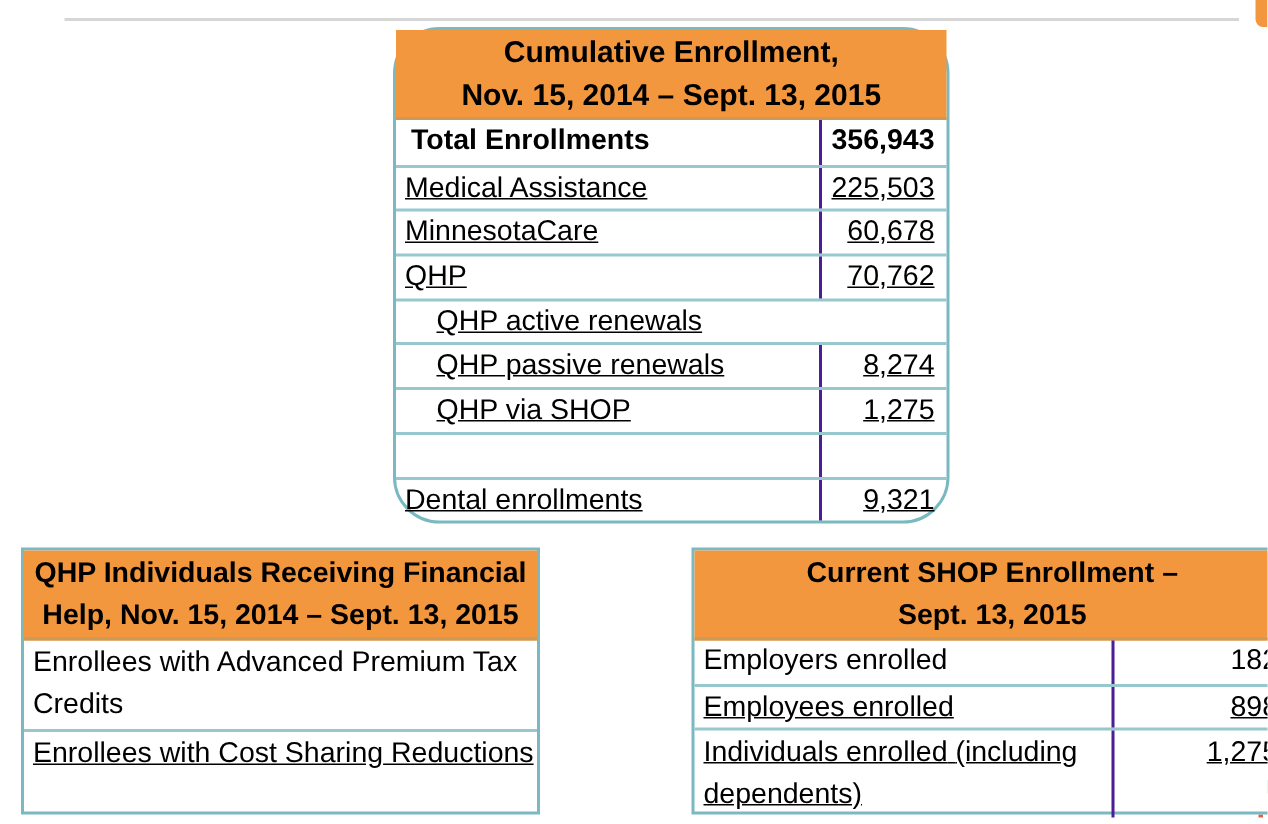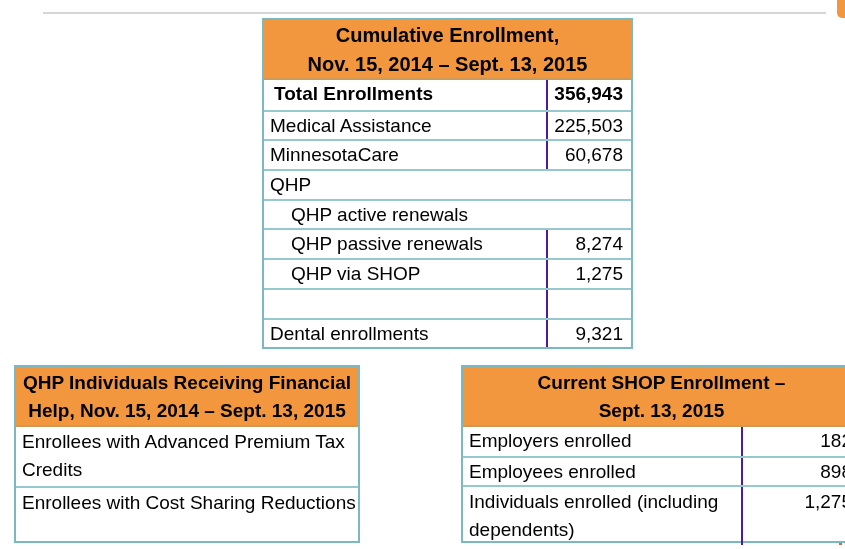--- a/index.html
+++ b/index.html
@@ -45,33 +45,33 @@
   .tbl-header {
     background: #f2973d;
     border-bottom: 2px solid #cc9a58;
     text-align: center;
     font-weight: bold;
     color: #000;
   }
   .tbl-header .hline { display: block; }
 
   .row { display: flex; align-items: stretch; }
-  .row + .row { border-top: 2px solid #96c8cd; }
+  .row + .row { border-top: 2px solid #96c8cd; text-decoration: underline; }
   .cell { overflow: hidden; }
   .cell.label { padding-left: 6px; }
   .cell.value {
     border-left: 2px solid #4c1d95;
     text-align: right;
     padding-right: 8px;
     flex: 1 1 auto;
   }
   .bold { font-weight: bold; }
 
   
-  #cumulative-table { left: 262px; top: 18px; width: 371px; }
+  #cumulative-table { left: 262px; top: 18px; width: 371px; border-radius: 31px; }
   #cumulative-table .tbl-header {
     font-size: 20px; line-height: 29px; padding: 1px 0;
     height: 60px;
   }
   #cumulative-table .row { height: 29.7px; font-size: 19px; line-height: 27px; gap: 27px; }
   #cumulative-table .cell.label { flex: 0 0 255px; }
   #cumulative-table .cell.label.indent { padding-left: 27px; }
   #cumulative-table .cell.label.total { padding-left: 10px; }
 
   
@@ -111,20 +111,21 @@
   <div class="row">
     <div class="cell label">Medical Assistance</div>
     <div class="cell value">225,503</div>
   </div>
   <div class="row">
     <div class="cell label">MinnesotaCare</div>
     <div class="cell value">60,678</div>
   </div>
   <div class="row">
     <div class="cell label">QHP</div>
+    <div class="cell value">70,762</div>
   </div>
   <div class="row">
     <div class="cell label indent">QHP active renewals</div>
   </div>
   <div class="row">
     <div class="cell label indent">QHP passive renewals</div>
     <div class="cell value">8,274</div>
   </div>
   <div class="row">
     <div class="cell label indent">QHP via SHOP</div>

